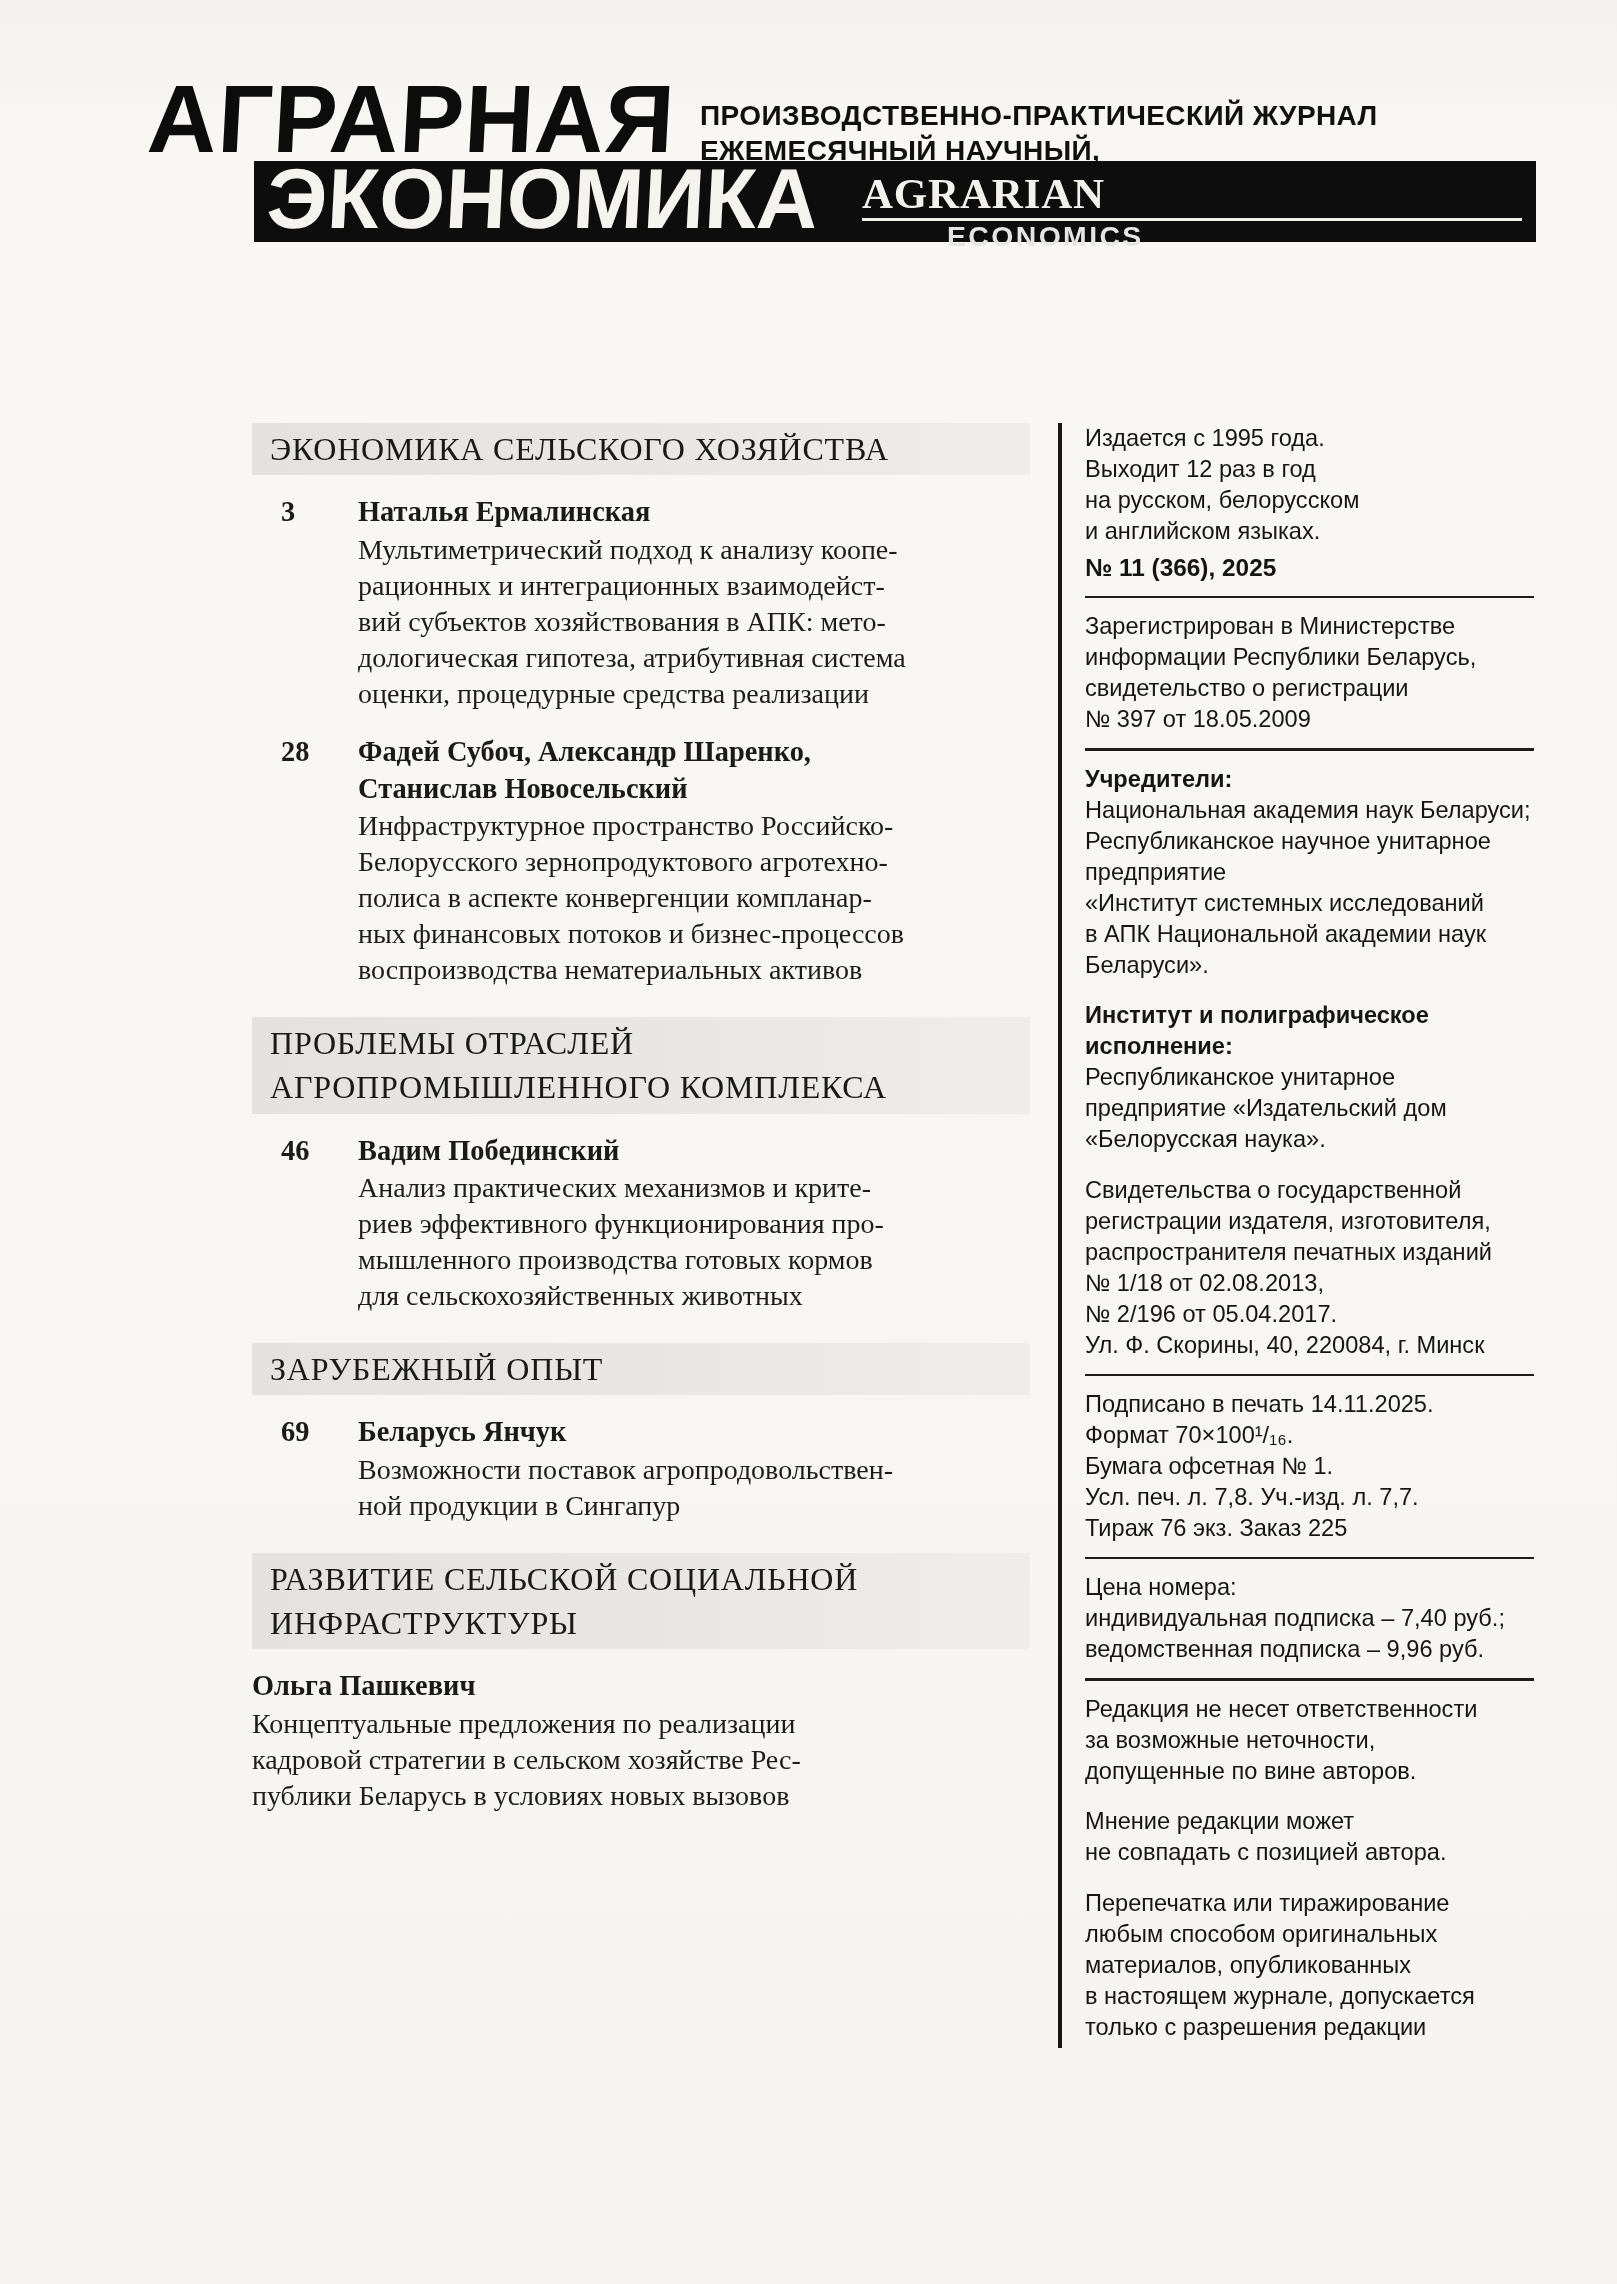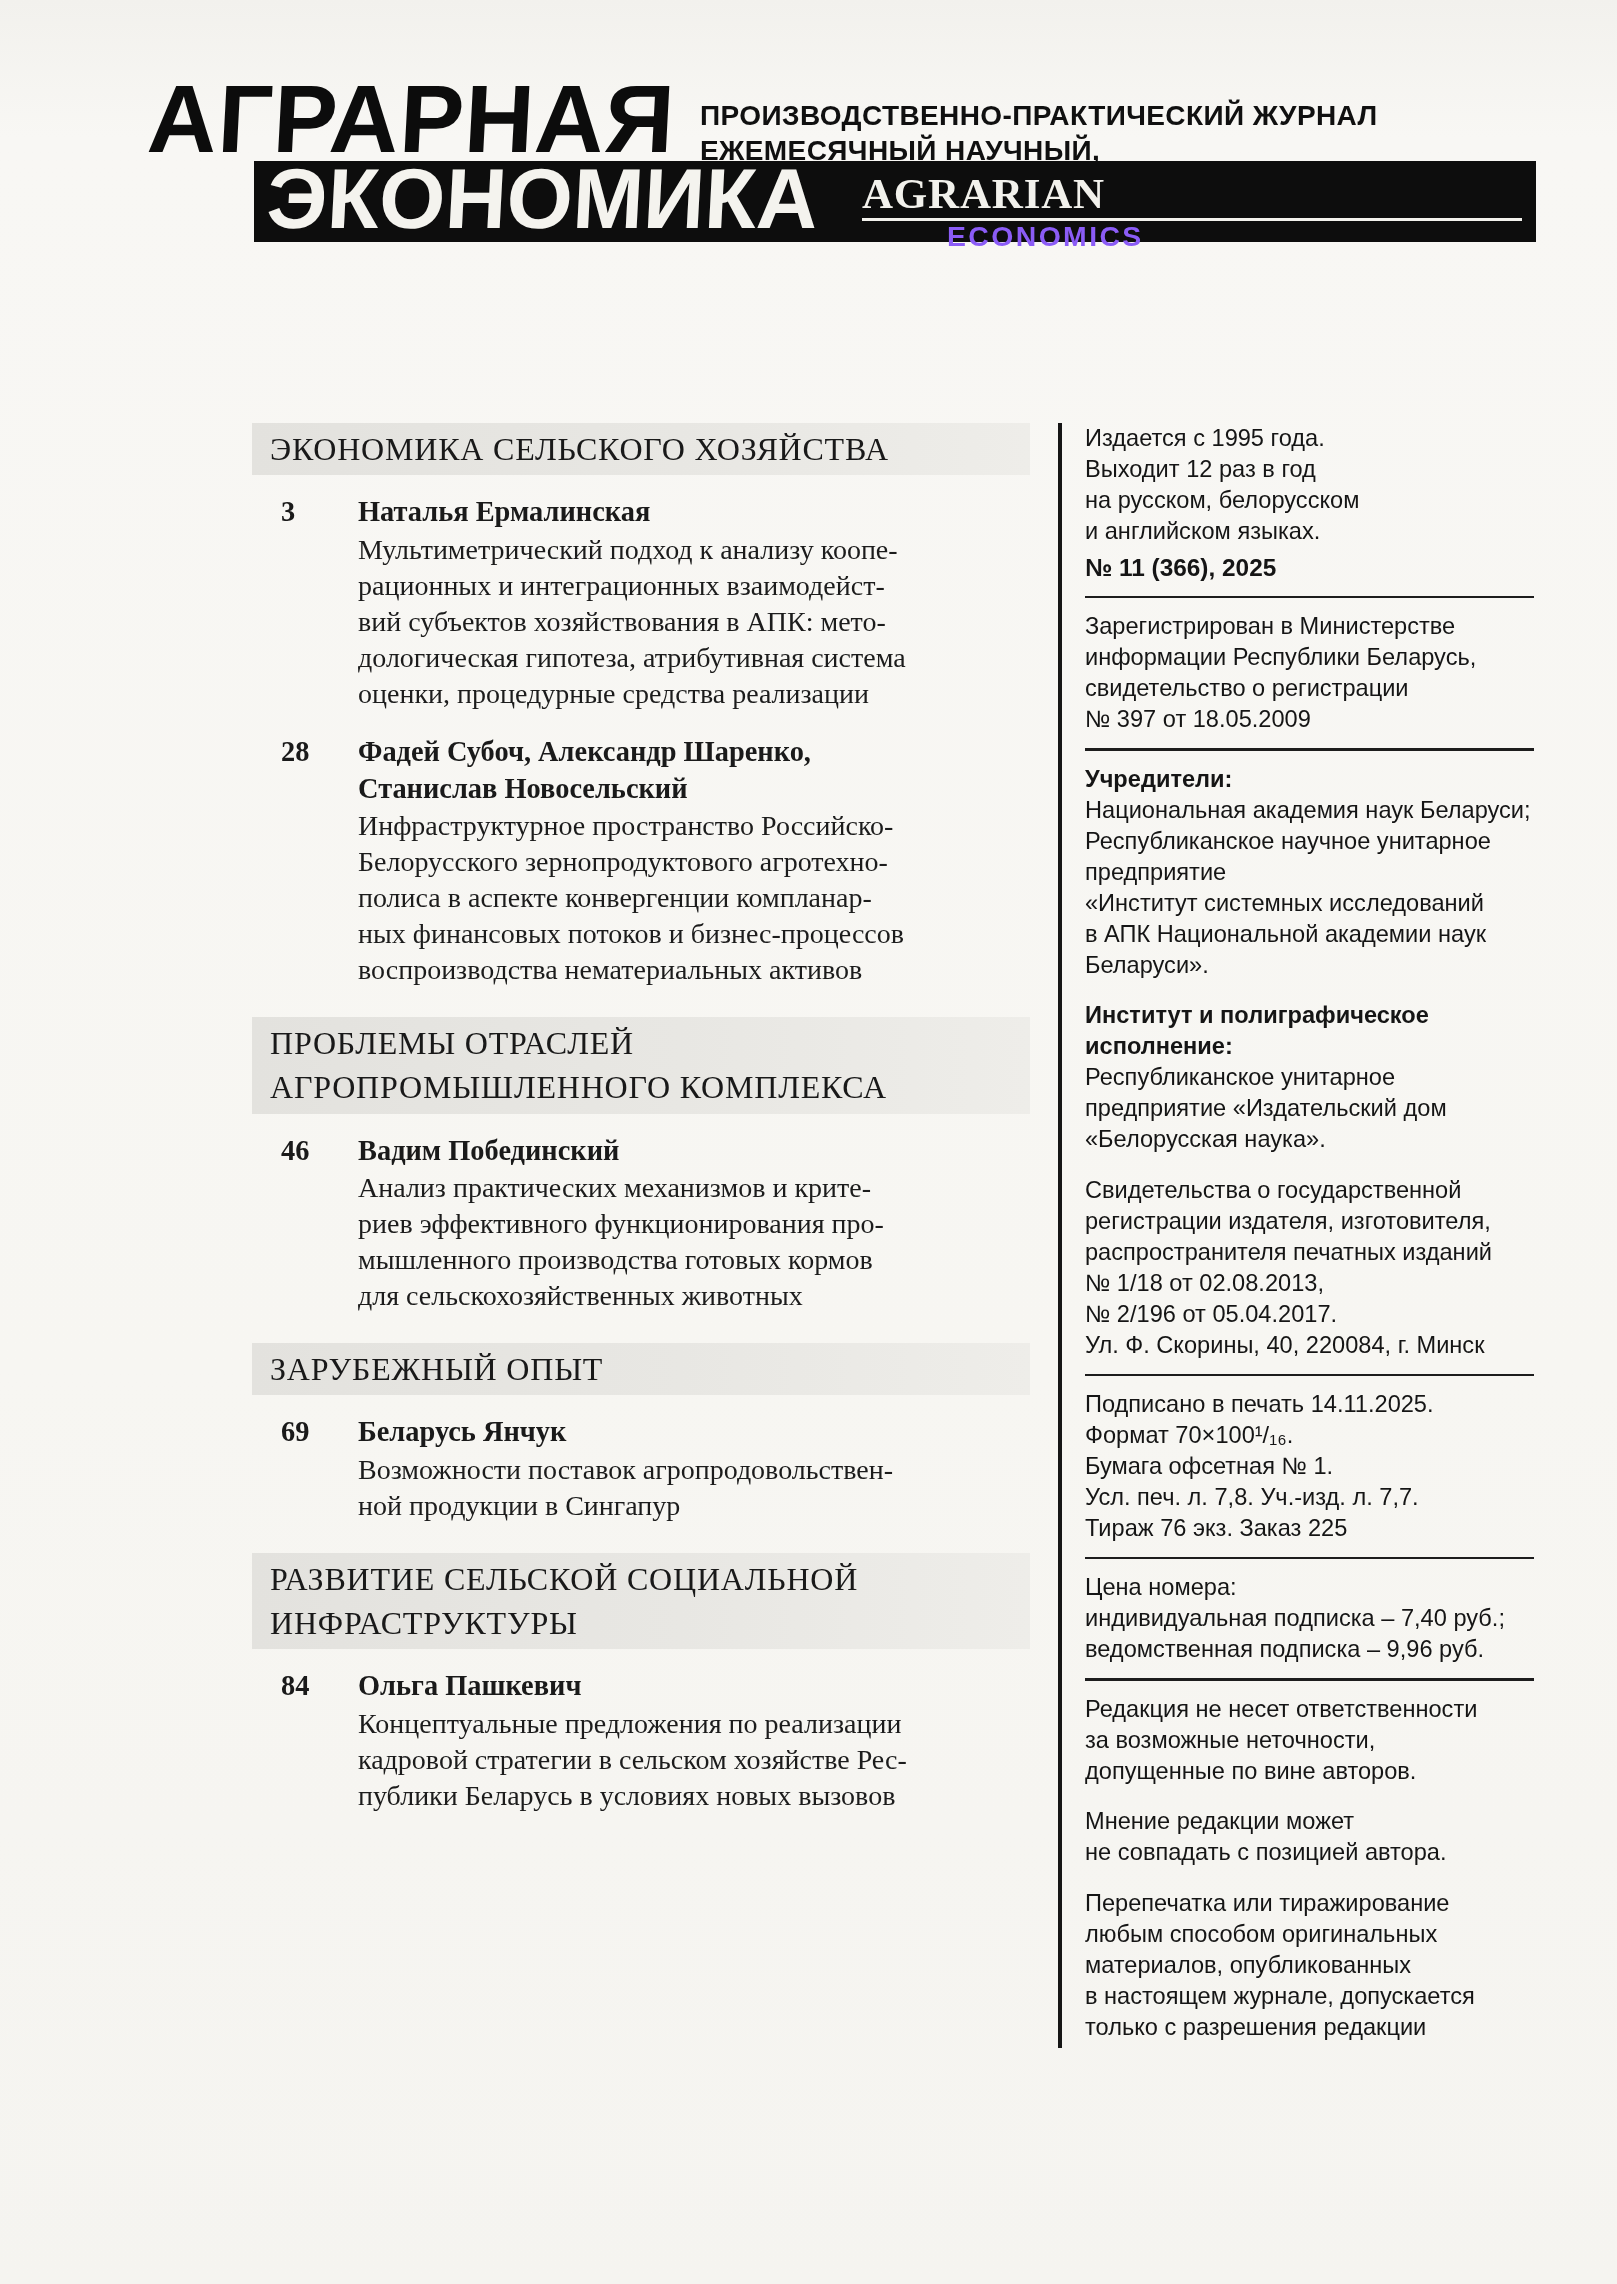--- a/index.html
+++ b/index.html
@@ -37,21 +37,21 @@
     font-size:85px;letter-spacing:0px;color:#f4f3ee;white-space:nowrap;
   }
   .logo-en{position:absolute;left:608px;top:9.8px;width:660px;}
   .logo-en-top{
     font-family:Liberation Serif, serif;font-weight:bold;
     font-size:43px;line-height:46px;color:#f2f1ec;letter-spacing:0.8px;
   }
   .logo-en-rule{height:3.3px;background:#f2f1ec;margin-top:0.8px;}
   .logo-en-bottom{
     font-family:"Liberation Sans",sans-serif;font-weight:bold;
-    font-size:28.4px;line-height:29px;color:#8b5cf6;letter-spacing:2.4px;margin-left:85px;margin-top:0.8px;
+    font-size:28.4px;line-height:29px;color:#e5e5e5;letter-spacing:2.4px;margin-left:85px;margin-top:0.8px;
   }
 
   
   .content{
     position:absolute;left:252px;top:423px;width:1285px;
     display:flex;align-items:flex-start;
   }
   .toc{width:778px;flex:none;}
   .sidebar{
     flex:none;width:449px;margin-left:28px;
@@ -157,21 +157,20 @@
           <div class="entry-authors pre">Беларусь Янчук</div>
           <div class="entry-title pre">Возможности поставок агропродовольствен-
 ной продукции в Сингапур</div>
         </div>
       </div>
 
       <div class="section-band later pre">РАЗВИТИЕ СЕЛЬСКОЙ СОЦИАЛЬНОЙ
 ИНФРАСТРУКТУРЫ</div>
 
       <div class="entry">
-        <div class="entry-page">84</div>
         <div class="entry-body">
           <div class="entry-authors pre">Ольга Пашкевич</div>
           <div class="entry-title pre">Концептуальные предложения по реализации
 кадровой стратегии в сельском хозяйстве Рес-
 публики Беларусь в условиях новых вызовов</div>
         </div>
       </div>
 
     </main>
 

